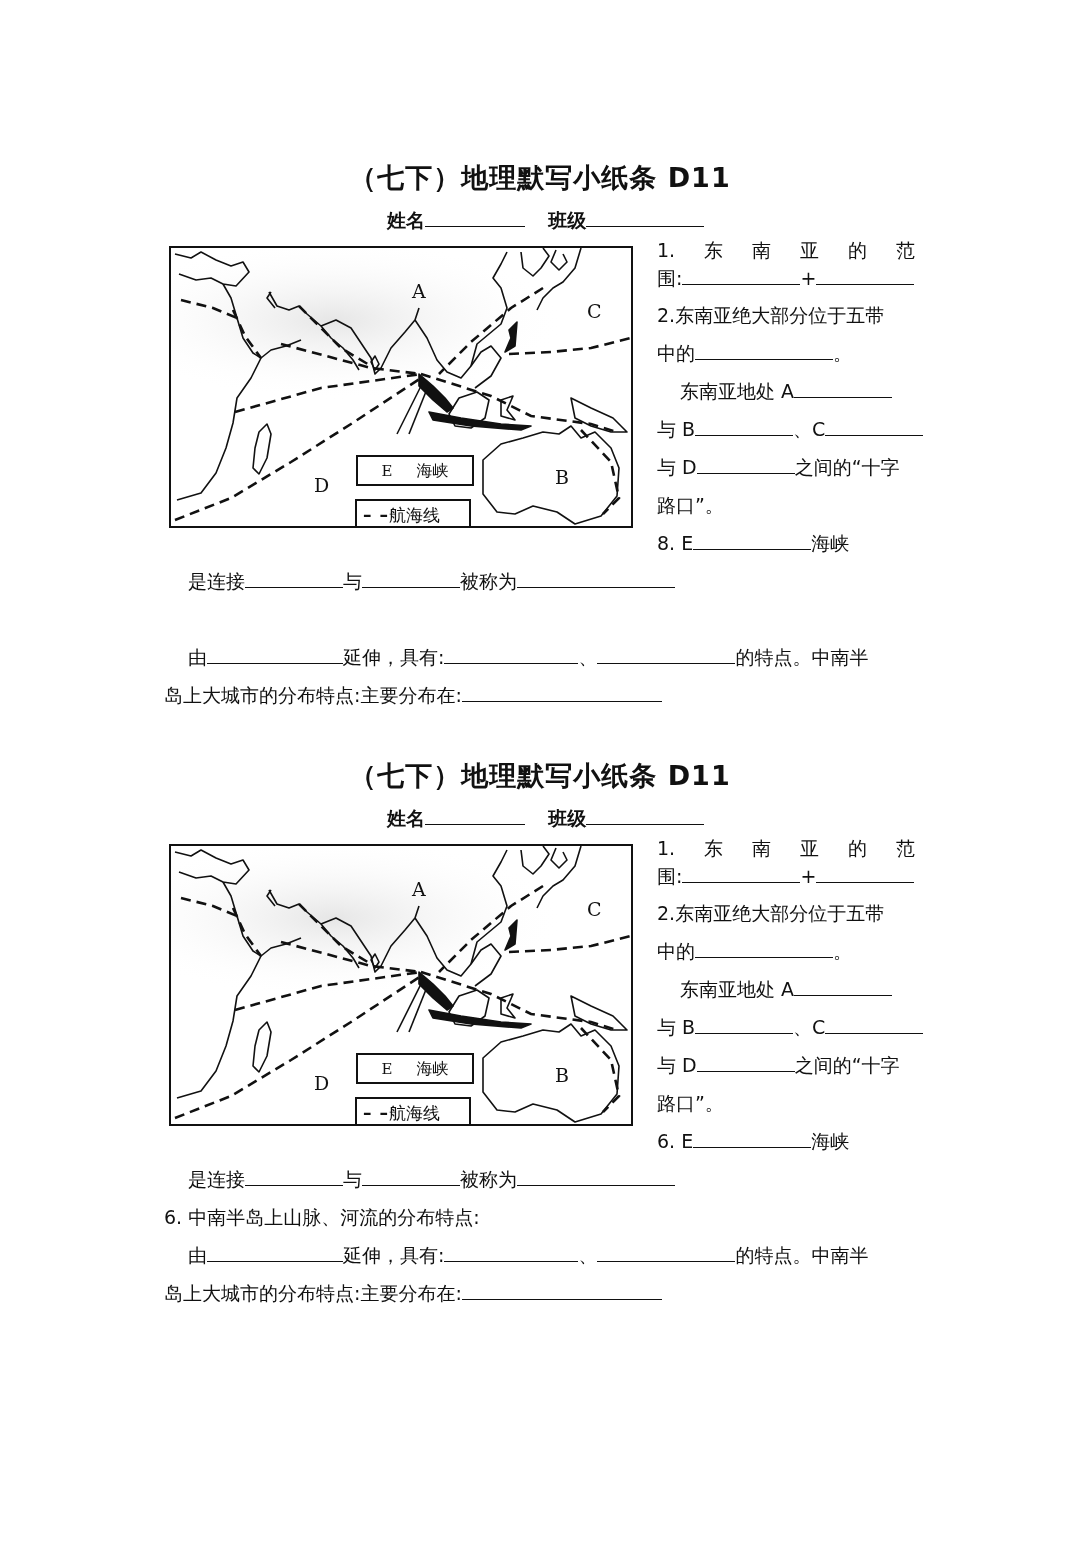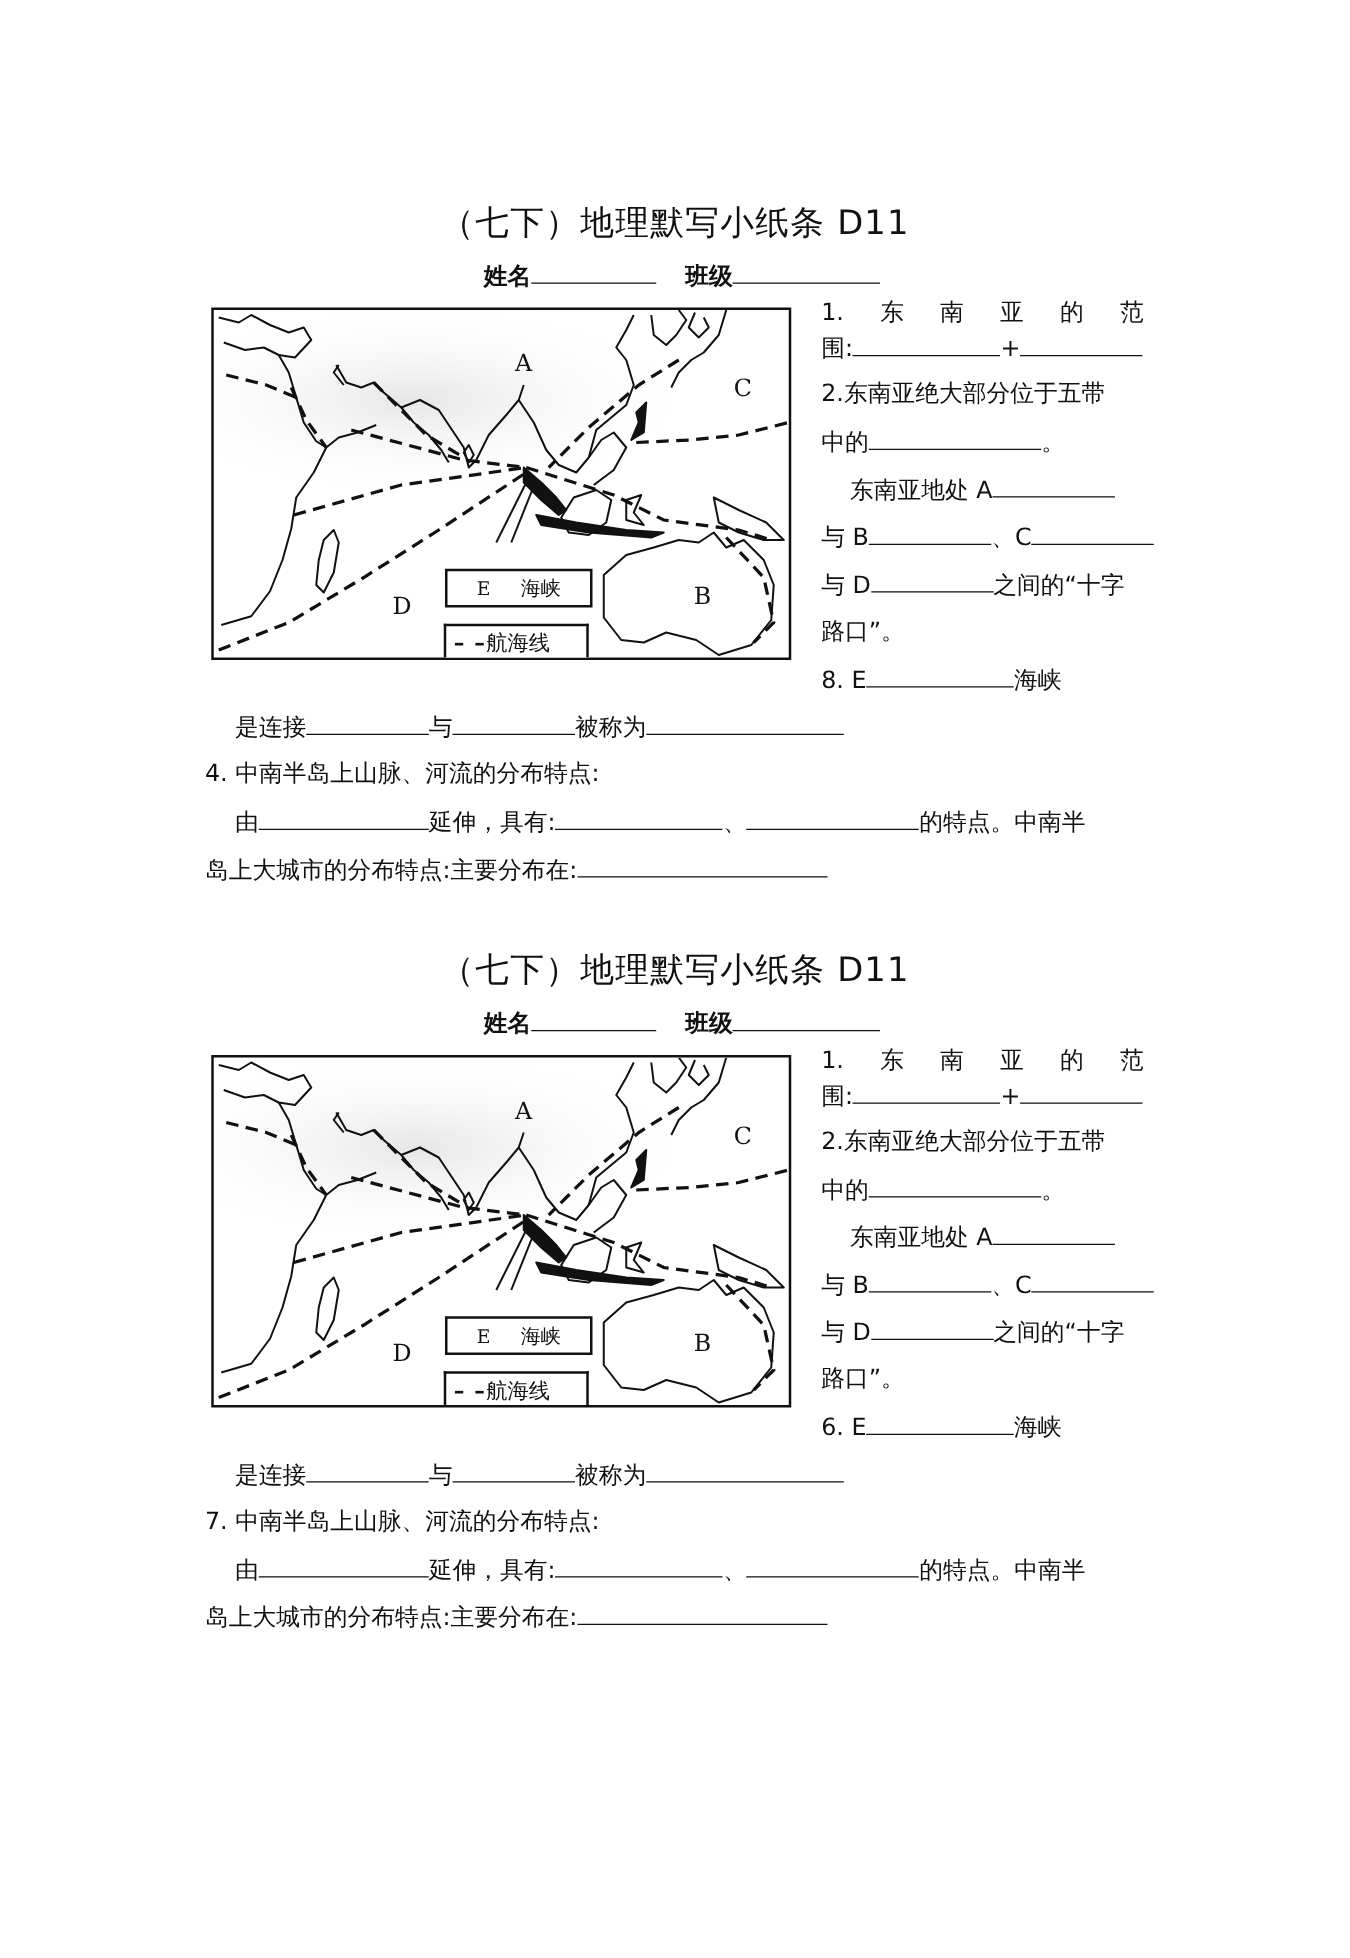--- a/index.html
+++ b/index.html
@@ -6,21 +6,21 @@
   body {
     width: 1080px; height: 1566px; background: #ffffff; position: relative;
     font-family: "DejaVu Sans", "Liberation Sans", sans-serif; color: #111;
     overflow: hidden;
   }
   .sheet { position: absolute; left: 0; width: 1080px; height: 600px; }
   .sheet.s1 { top: 0; }
   .sheet.s2 { top: 598px; }
   .title {
     position: absolute; top: 160px; left: 0; width: 1080px; text-align: center;
-    font-size: 27px; font-weight: normal; letter-spacing: 1px;
+    font-size: 27px; font-weight: bold; letter-spacing: 1px;
   }
   .namerow {
     position: absolute; top: 208px; left: 387px; font-size: 19px; font-weight: bold;
     white-space: nowrap;
   }
   .blank { display: inline-block; border-bottom: 1.6px solid #111; height: 18px; vertical-align: baseline; }
   .map {
     position: absolute; left: 169px; top: 246px; width: 464px; height: 282px;
     border: 2.5px solid #111; box-sizing: border-box; background: #fff; overflow: hidden;
   }
@@ -157,21 +157,20 @@
   </div>
   <div class="q" style="left:657px;top:493px">路口”。</div>
 
   <div class="q" style="left:657px;top:531px">
     <span>8.  E</span><span class="blank" style="width:118px"></span><span>海峡</span>
   </div>
   <div class="q" style="left:188px;top:569px">
     <span>是连接</span><span class="blank" style="width:98px"></span><span>与</span><span class="blank" style="width:98px"></span><span>被称为</span><span class="blank" style="width:158px"></span>
   </div>
 
-  <div class="q" style="left:164px;top:607px">4.  中南半岛上山脉、河流的分布特点:</div>
   <div class="q" style="left:188px;top:645px">
     <span>由</span><span class="blank" style="width:136px"></span><span>延伸，具有:</span><span class="blank" style="width:134px"></span><span>、</span><span class="blank" style="width:138px"></span><span>的特点。中南半</span>
   </div>
   <div class="q" style="left:164px;top:683px">
     <span>岛上大城市的分布特点:主要分布在:</span><span class="blank" style="width:200px"></span>
   </div>
 </div>
 <div class="sheet s2">
   <div class="title" style="top: 160px;">（七下）地理默写小纸条 D11</div>
   <div class="namerow" style="top: 208px;">
@@ -287,20 +286,20 @@
   </div>
   <div class="q" style="left:657px;top:493px">路口”。</div>
 
   <div class="q" style="left:657px;top:531px">
     <span>6.  E</span><span class="blank" style="width:118px"></span><span>海峡</span>
   </div>
   <div class="q" style="left:188px;top:569px">
     <span>是连接</span><span class="blank" style="width:98px"></span><span>与</span><span class="blank" style="width:98px"></span><span>被称为</span><span class="blank" style="width:158px"></span>
   </div>
 
-  <div class="q" style="left:164px;top:607px">7.  中南半岛上山脉、河流的分布特点:</div>
+  <div class="q" style="left:164px;top:607px">6.  中南半岛上山脉、河流的分布特点:</div>
   <div class="q" style="left:188px;top:645px">
     <span>由</span><span class="blank" style="width:136px"></span><span>延伸，具有:</span><span class="blank" style="width:134px"></span><span>、</span><span class="blank" style="width:138px"></span><span>的特点。中南半</span>
   </div>
   <div class="q" style="left:164px;top:683px">
     <span>岛上大城市的分布特点:主要分布在:</span><span class="blank" style="width:200px"></span>
   </div>
 </div>
 
 </body></html>

